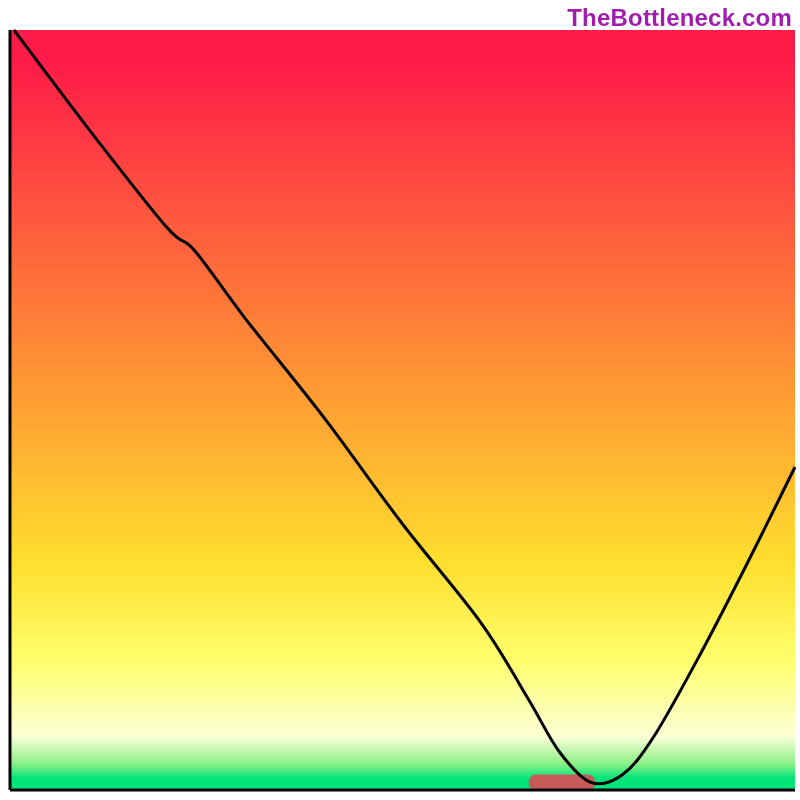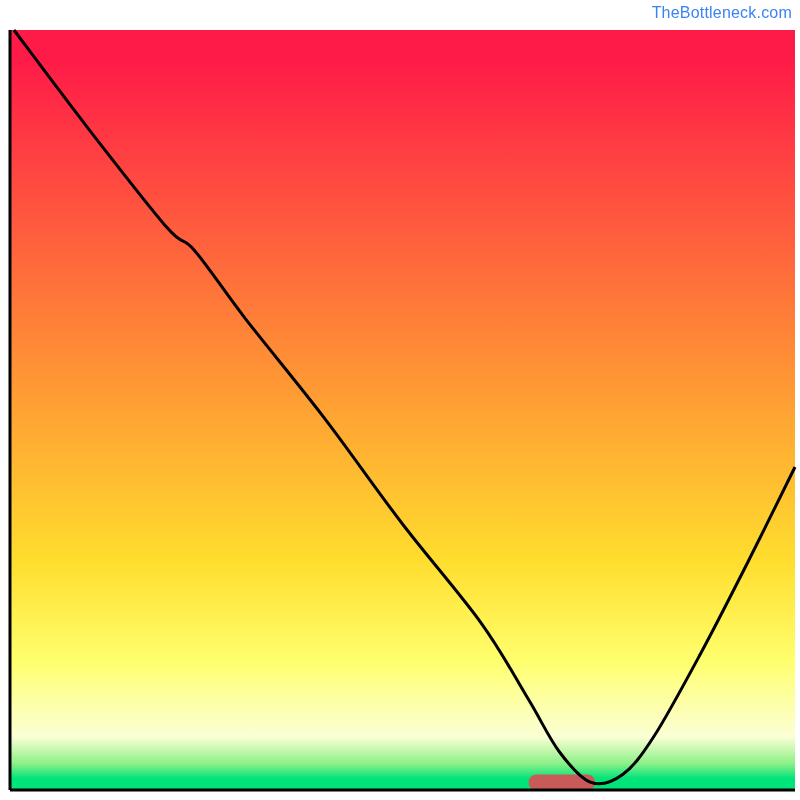--- a/index.html
+++ b/index.html
@@ -13,23 +13,23 @@
   }
   .stage {
     position: relative;
     width: 800px;
     height: 800px;
   }
   .watermark {
     position: absolute;
     top: 4px;
     right: 8px;
-    font-size: 16px;
-    font-weight: 400;
-    color: #3b82f6;
+    font-size: 24px;
+    font-weight: 700;
+    color: #a21caf;
     letter-spacing: 0.2px;
     z-index: 10;
   }
   svg.chart {
     position: absolute;
     left: 0;
     top: 0;
     width: 800px;
     height: 800px;
   }

